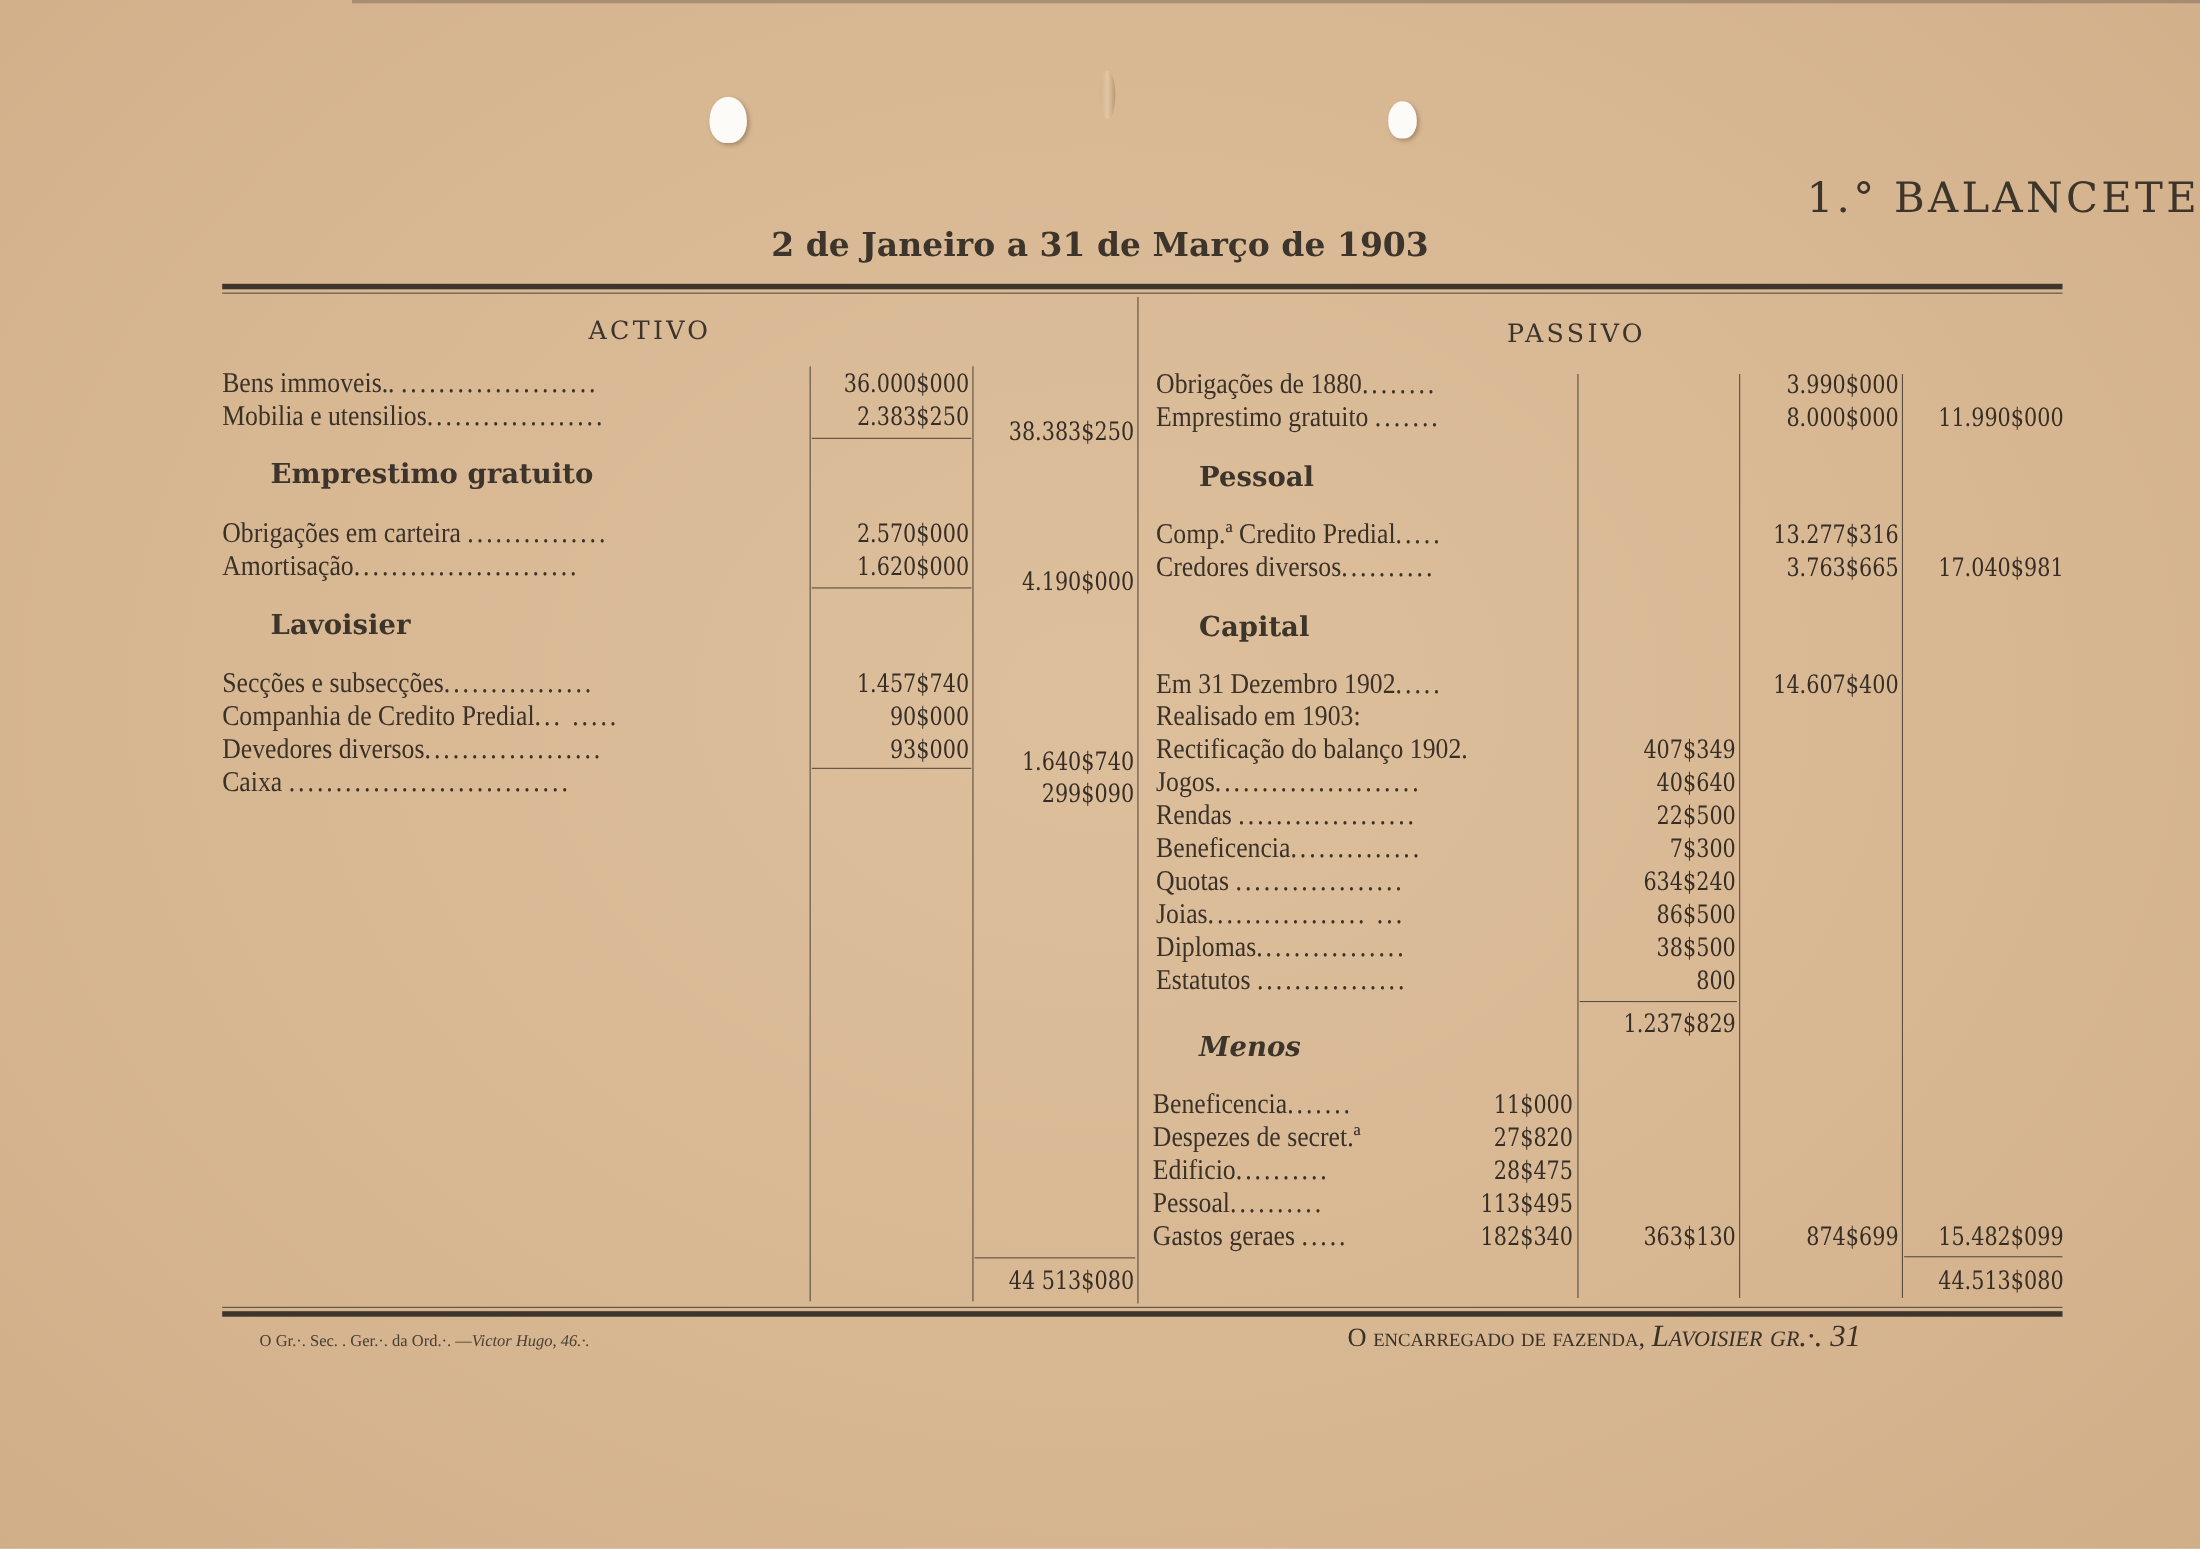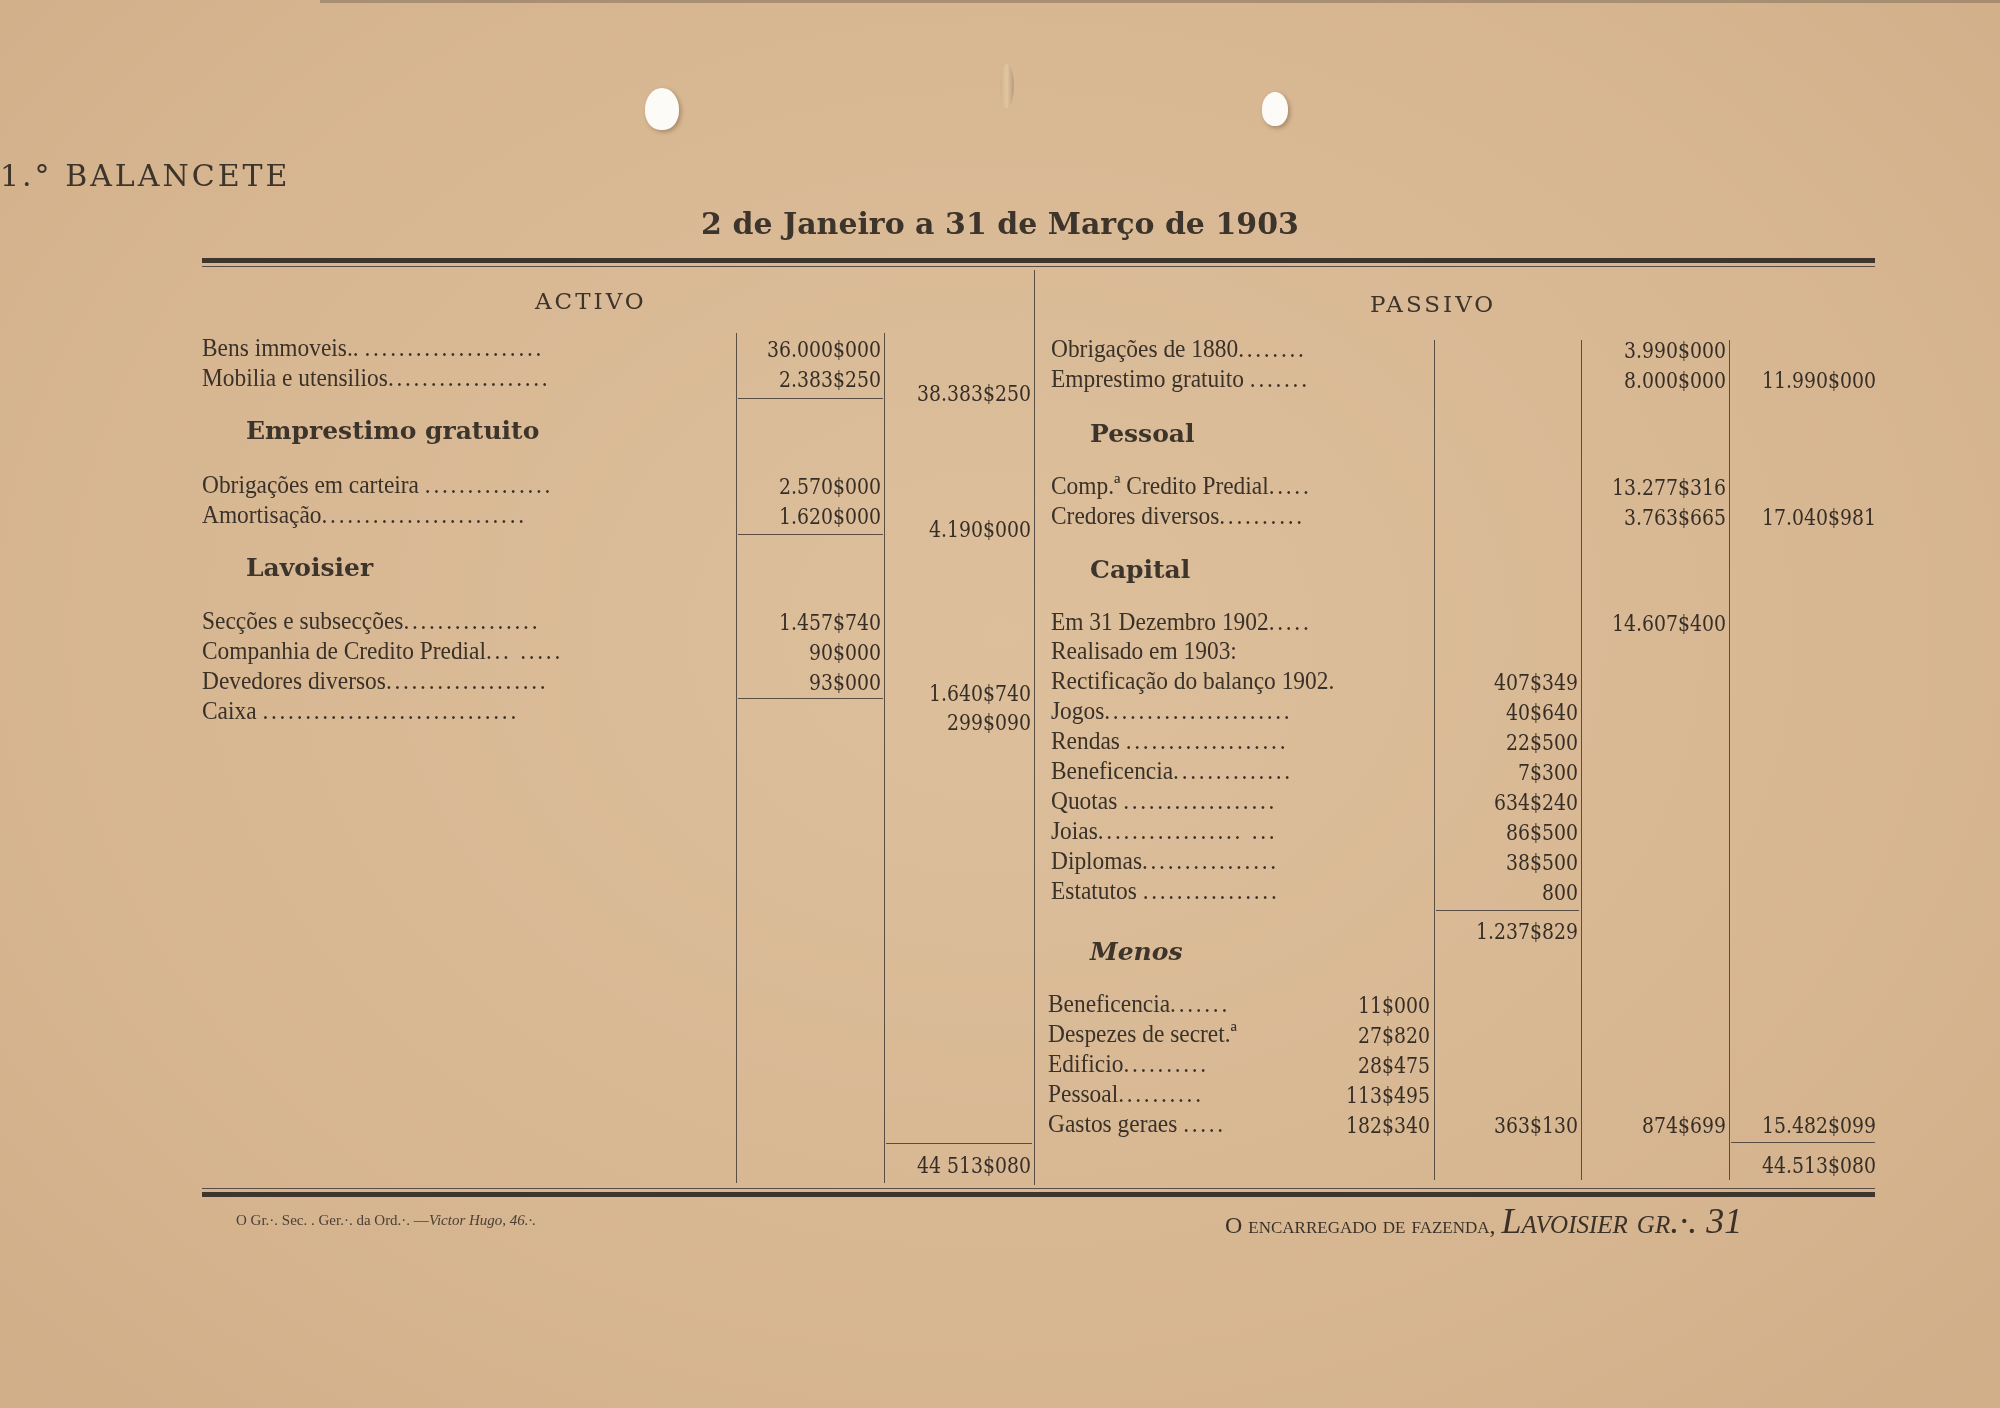--- a/index.html
+++ b/index.html
@@ -3,34 +3,34 @@
 <meta charset="utf-8">
 <style>
   html, body { margin:0; padding:0; }
   body {
     width:2000px; height:1408px; position:relative; overflow:hidden;
     background: radial-gradient(ellipse at 50% 45%, #ddbf9c 0%, #d8b893 55%, #d0ae88 100%);
     color:#3a3128;
     font-family: "Liberation Serif", serif;
   }
   .abs { position:absolute; white-space:nowrap; }
-  .title { left:0; width:2000px; top:158px; text-align:left; font-family:"DejaVu Serif", serif; font-size:30px; letter-spacing:3px; color:#3d342b; }
+  .title { left:0; width:2000px; top:158px; text-align:right; font-family:"DejaVu Serif", serif; font-size:38px; letter-spacing:3px; color:#3d342b; }
   .subtitle { left:0; width:2000px; top:206px; text-align:center; font-family:"DejaVu Serif", serif; font-weight:bold; font-size:30px; color:#3d342b; }
   .rule-thick { position:absolute; height:5px; background:#3e352c; }
   .rule-thin { position:absolute; height:1px; background:#5a4e42; }
   .vline { position:absolute; width:1px; background:#5a4e42; }
   .hline { position:absolute; height:1px; background:#5a4e42; }
   .sect { font-family:"DejaVu Serif", serif; font-size:23px; letter-spacing:3px; color:#3d342b; }
   .label { font-size:26px; color:#3a3128; transform:scaleX(0.9); transform-origin:left center; }
   .dots { letter-spacing:3px; }
   .num { font-family:"DejaVu Serif", serif; font-size:23px; text-align:right; color:#362e26; transform:scaleX(0.82); transform-origin:right center; }
   .head { font-family:"DejaVu Serif", serif; font-weight:bold; font-size:25px; color:#3d342b; }
   .footer-left { font-family:"Liberation Serif", serif; font-size:15px; color:#4a4036; }
   .footer-right { font-family:"Liberation Serif", serif; font-size:24px; color:#3a3128; font-variant:small-caps; }
-  .footer-right i { font-size:36px; }
+  .footer-right i { font-size:28px; }
   .hole { position:absolute; background:#fdfbf8; border-radius:50% 50% 45% 45%; box-shadow: 2px 2px 4px rgba(120,90,60,0.5); }
   .crease { position:absolute; width:14px; height:44px; background:linear-gradient(90deg,#d2b28c,#e2c6a4,#b99a76); border-radius:50%; }
   .topedge { position:absolute; left:320px; top:0; width:1680px; height:3px; background:#8a7560; opacity:.6; }
 </style>
 </head>
 <body>
 
 <div class="topedge"></div>
 <div class="hole" style="left:645px;top:88px;width:34px;height:42px;"></div>
 <div class="crease" style="left:1000px;top:64px;"></div>

